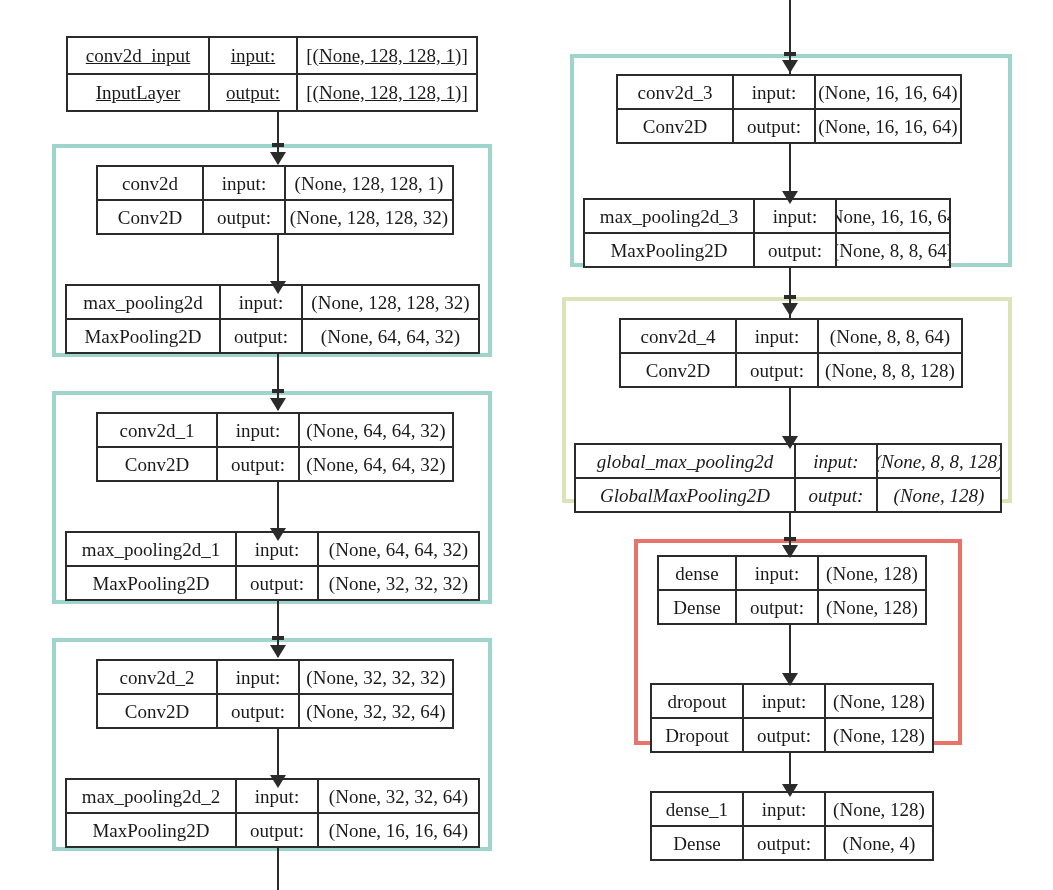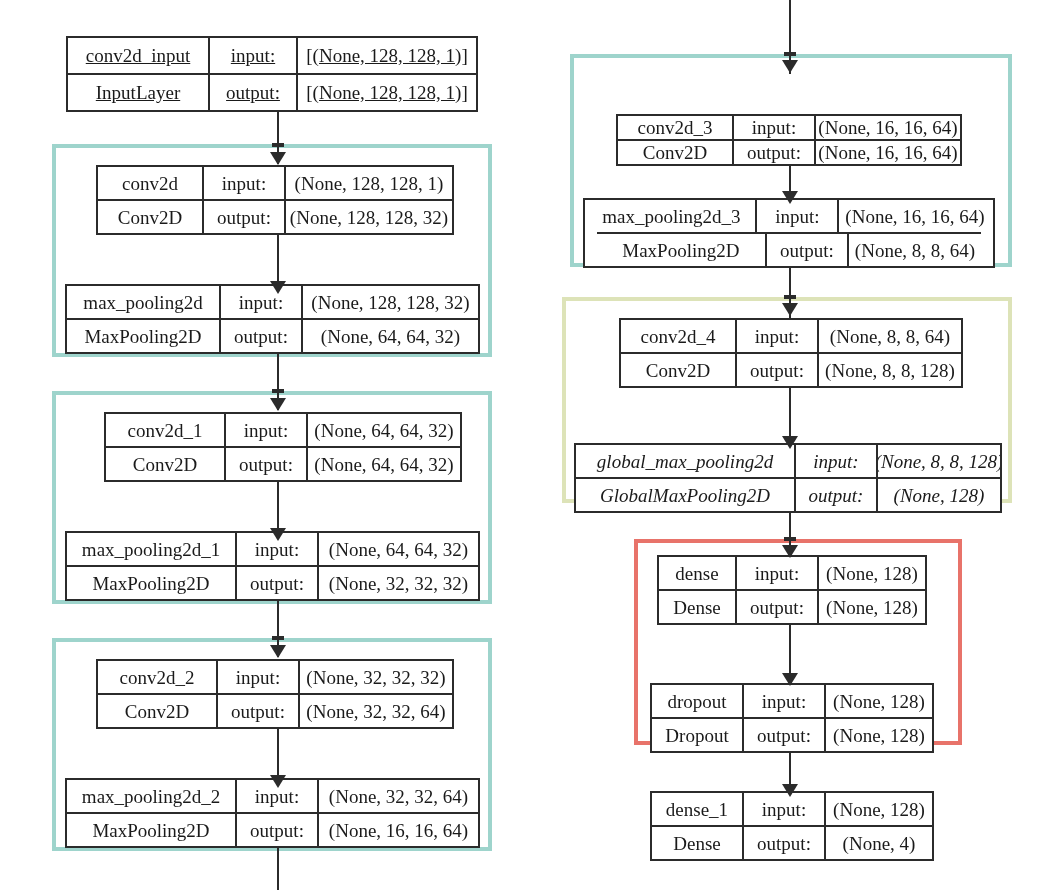--- a/index.html
+++ b/index.html
@@ -177,21 +177,21 @@
       <div class="cell c-io" style="width:82px;">input:</div>
       <div class="cell c-shape">(None, 128, 128, 32)</div>
     </div>
     <div class="node-row">
       <div class="cell c-name" style="width:152px;">MaxPooling2D</div>
       <div class="cell c-io" style="width:82px;">output:</div>
       <div class="cell c-shape">(None, 64, 64, 32)</div>
     </div>
   </div>
 
-  <div class="node" style="left:104px; top:412px; width:358px; height:70px;">
+  <div class="node" style="left:96px; top:412px; width:358px; height:70px;">
     <div class="node-row">
       <div class="cell c-name" style="width:118px;">conv2d_1</div>
       <div class="cell c-io" style="width:82px;">input:</div>
       <div class="cell c-shape">(None, 64, 64, 32)</div>
     </div>
     <div class="node-row">
       <div class="cell c-name" style="width:118px;">Conv2D</div>
       <div class="cell c-io" style="width:82px;">output:</div>
       <div class="cell c-shape">(None, 64, 64, 32)</div>
     </div>
@@ -229,34 +229,34 @@
       <div class="cell c-io" style="width:82px;">input:</div>
       <div class="cell c-shape">(None, 32, 32, 64)</div>
     </div>
     <div class="node-row">
       <div class="cell c-name" style="width:168px;">MaxPooling2D</div>
       <div class="cell c-io" style="width:82px;">output:</div>
       <div class="cell c-shape">(None, 16, 16, 64)</div>
     </div>
   </div>
 
-  <div class="node" style="left:616px; top:74px; width:346px; height:52px;margin-top:40px;">
+  <div class="node" style="left:616px; top:74px; width:346px; height:70px;">
     <div class="node-row">
       <div class="cell c-name" style="width:114px;">conv2d_3</div>
       <div class="cell c-io" style="width:82px;">input:</div>
       <div class="cell c-shape">(None, 16, 16, 64)</div>
     </div>
     <div class="node-row">
       <div class="cell c-name" style="width:114px;">Conv2D</div>
       <div class="cell c-io" style="width:82px;">output:</div>
       <div class="cell c-shape">(None, 16, 16, 64)</div>
     </div>
   </div>
 
-  <div class="node" style="left:583px; top:198px; width:412px; height:70px;align-items:center;">
+  <div class="node" style="left:583px; top:198px; width:368px; height:70px;">
     <div class="node-row">
       <div class="cell c-name" style="width:168px;">max_pooling2d_3</div>
       <div class="cell c-io" style="width:82px;">input:</div>
       <div class="cell c-shape">(None, 16, 16, 64)</div>
     </div>
     <div class="node-row">
       <div class="cell c-name" style="width:168px;">MaxPooling2D</div>
       <div class="cell c-io" style="width:82px;">output:</div>
       <div class="cell c-shape">(None, 8, 8, 64)</div>
     </div>

